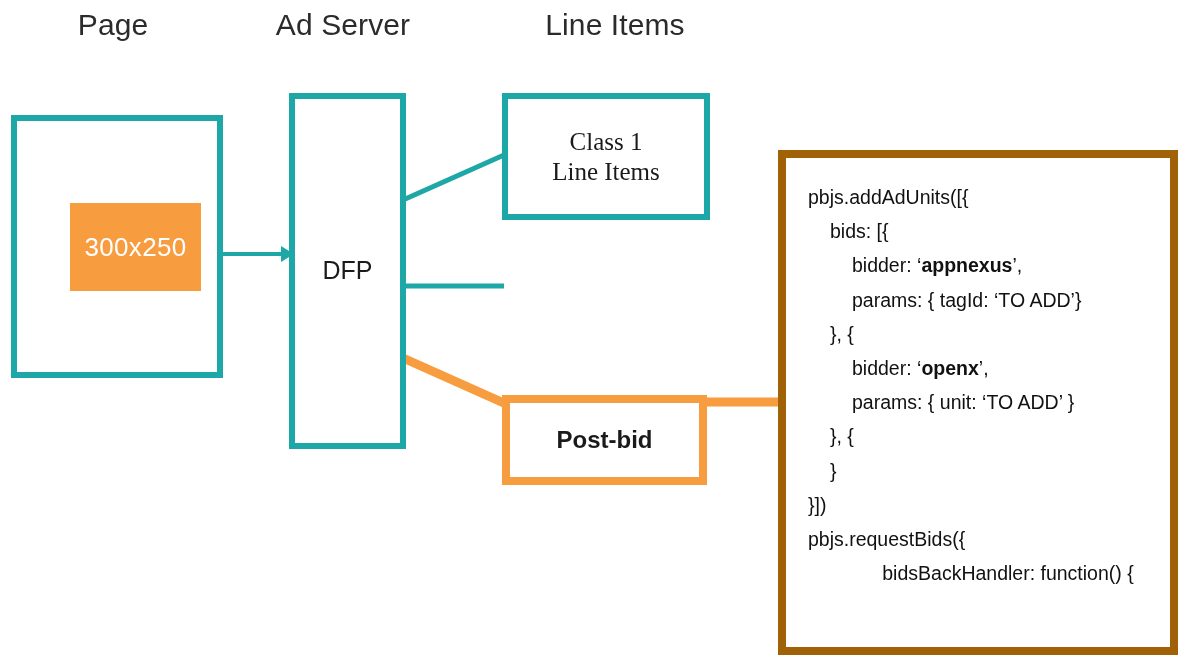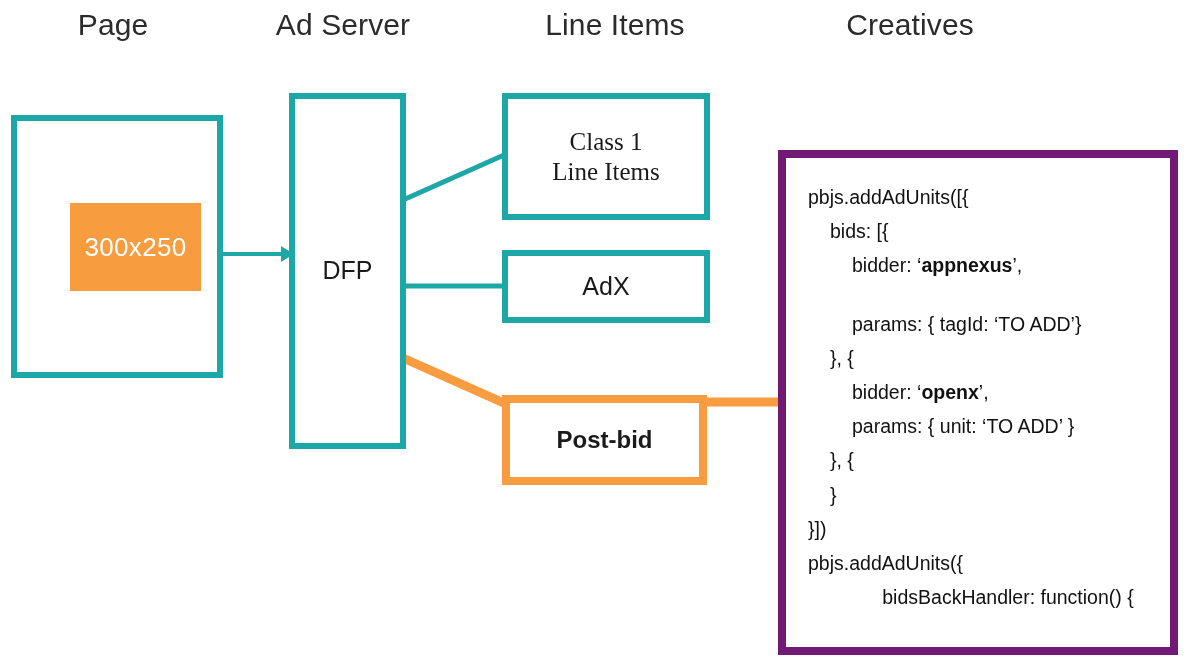--- a/index.html
+++ b/index.html
@@ -86,21 +86,21 @@
     width: 1200px; height: 664px;
     pointer-events: none;
   }
 
   
   #code-panel {
     position: absolute;
     left: 778px; top: 150px;
     width: 400px; height: 505px;
     box-sizing: border-box;
-    border: 8px solid #701a75;
+    border: 8px solid #a16207;
     background: #ffffff;
   }
   #code-lines {
     position: absolute;
     left: 22px; top: 22px;
     right: 6px;
   }
   .code-line {
     font-size: 19.5px;
     line-height: 34.2px;
@@ -112,21 +112,20 @@
   .code-line b { font-weight: bold; }
 </style>
 </head>
 <body>
 
 <div id="canvas">
 
   <div class="col-header" id="header-page" style="left:113px; top:8px;">Page</div>
   <div class="col-header" id="header-ad-server" style="left:343px; top:8px;">Ad Server</div>
   <div class="col-header" id="header-line-items" style="left:615px; top:8px;">Line Items</div>
-  <div class="col-header" id="header-creatives" style="left:910px; top:8px;">Creatives</div>
 
   <svg id="wires" viewBox="0 0 1200 664">
 
     <line x1="200" y1="254" x2="281" y2="254" stroke="#1ea7a7" stroke-width="4"></line>
     <polygon points="281,246 294,254 281,262" fill="#1ea7a7"></polygon>
 
     <line x1="403" y1="200" x2="504" y2="155" stroke="#1ea7a7" stroke-width="5"></line>
 
     <line x1="403" y1="286" x2="504" y2="286" stroke="#1ea7a7" stroke-width="5"></line>
 
@@ -145,39 +144,36 @@
     <span class="box-label">DFP</span>
   </div>
 
   <div class="box box-teal" id="class1-box">
     <span class="box-label">
       <span>Class 1</span><br>
       <span>Line Items</span>
     </span>
   </div>
 
-  <div class="box box-teal" id="adx-box">
-    <span class="box-label">AdX</span>
-  </div>
 
   <div class="box box-orange" id="postbid-box">
     <span class="box-label bold">Post-bid</span>
   </div>
 
   <div id="code-panel">
     <div id="code-lines">
         <div class="code-line" style="padding-left: 0px;"><span>pbjs.addAdUnits([{</span></div>
         <div class="code-line" style="padding-left: 22px;"><span>bids: [{</span></div>
         <div class="code-line" style="padding-left: 44px;"><span>bidder: ‘</span><b>appnexus</b><span>’,</span></div>
-        <div class="code-line" style="padding-left: 44px; margin-top: 24px;"><span>params: { tagId: ‘TO ADD’}</span></div>
+        <div class="code-line" style="padding-left: 44px;"><span>params: { tagId: ‘TO ADD’}</span></div>
         <div class="code-line" style="padding-left: 22px;"><span>}, {</span></div>
         <div class="code-line" style="padding-left: 44px;"><span>bidder: ‘</span><b>openx</b><span>’,</span></div>
         <div class="code-line" style="padding-left: 44px;"><span>params: { unit: ‘TO ADD’ }</span></div>
         <div class="code-line" style="padding-left: 22px;"><span>}, {</span></div>
         <div class="code-line" style="padding-left: 22px;"><span>}</span></div>
         <div class="code-line" style="padding-left: 0px;"><span>}])</span></div>
-        <div class="code-line" style="padding-left: 0px;"><span>pbjs.addAdUnits({</span></div>
+        <div class="code-line" style="padding-left: 0px;"><span>pbjs.requestBids({</span></div>
         <div class="code-line" style="padding-left: 44px; text-align: center;"><span>bidsBackHandler: function() {</span></div>
         <div class="code-line" style="padding-left: 44px;"></div>
       </div>
   </div>
 
 </div>
 
 </body></html>

